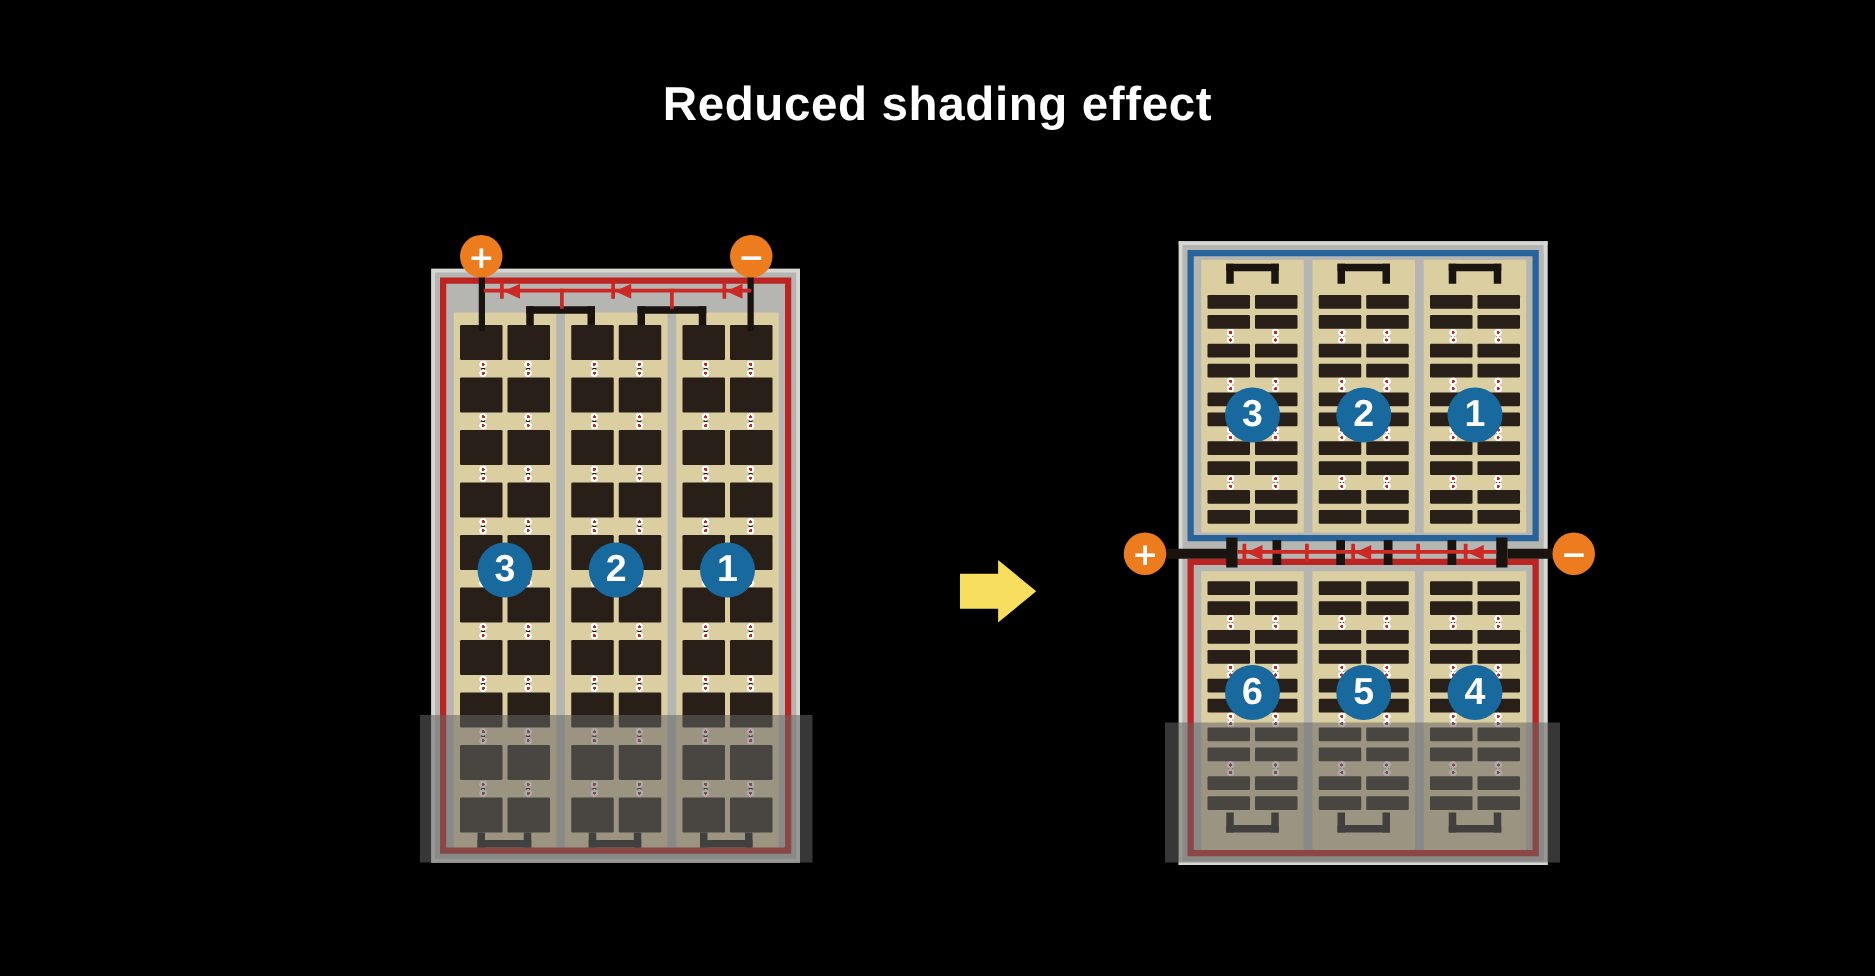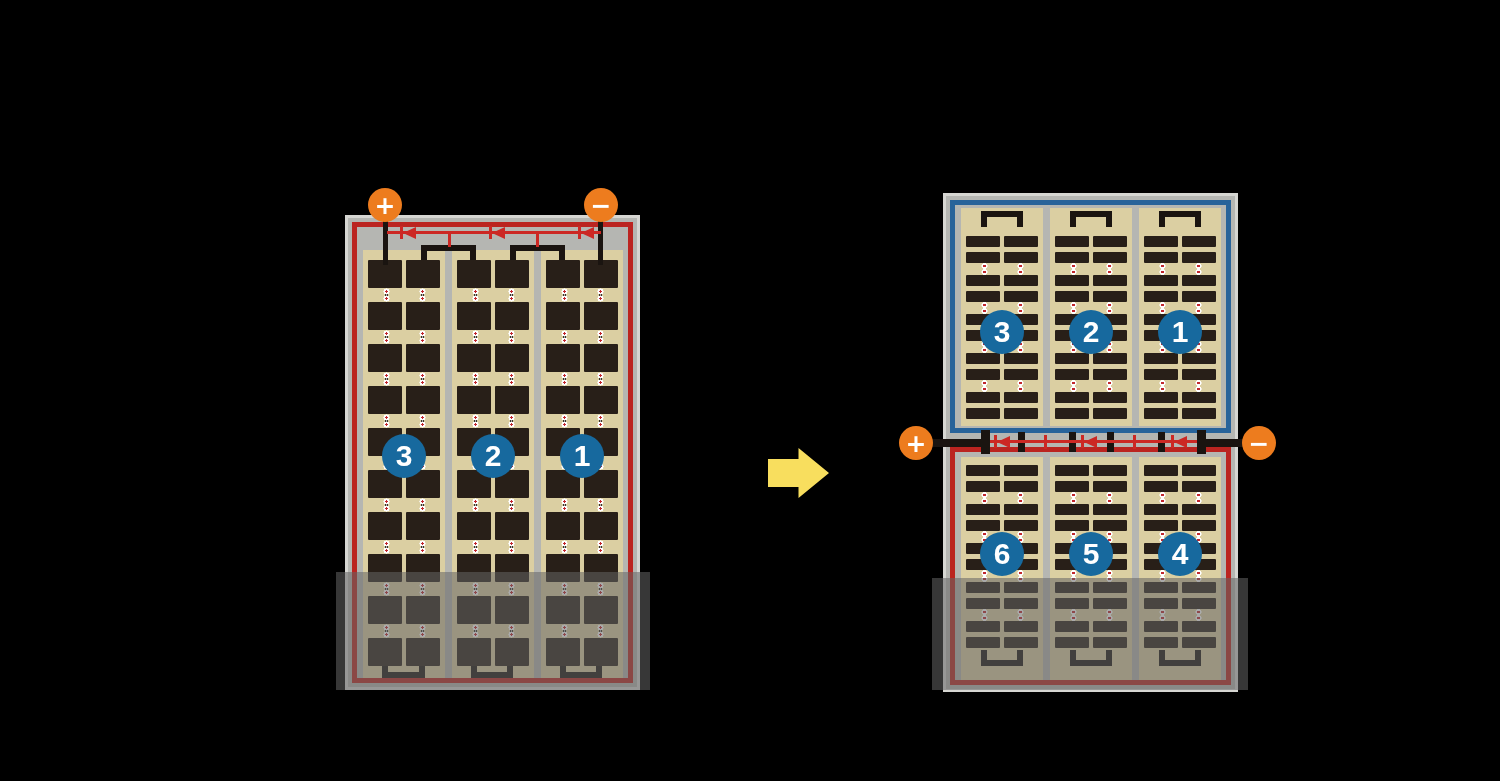--- a/index.html
+++ b/index.html
@@ -107,20 +107,21 @@
   #shade-right{left:932px;top:578px;width:316px;height:112px;}
 
   
   .arrow{position:absolute;left:768px;top:448px;width:61px;height:50px;background:var(--arrow-yellow);
          clip-path:polygon(0 22%,50% 22%,50% 0,100% 50%,50% 100%,50% 78%,0 78%);z-index:10;}
 </style>
 </head>
 <body>
 
 <div class="stage">
+  <h1 class="title">Reduced shading effect</h1>
 
   <div class="panel" id="panel-left"></div>
   <div class="pborder red" id="border-left"></div>
   <div class="cellgrid" id="grid-left">
       <div class="panel-column">
         <div class="cell-row" style="height: 28px;">
           <div class="cell"></div>
           <div class="cell"></div>
         </div>
         <div class="dot-row" style="height: 14px;">

